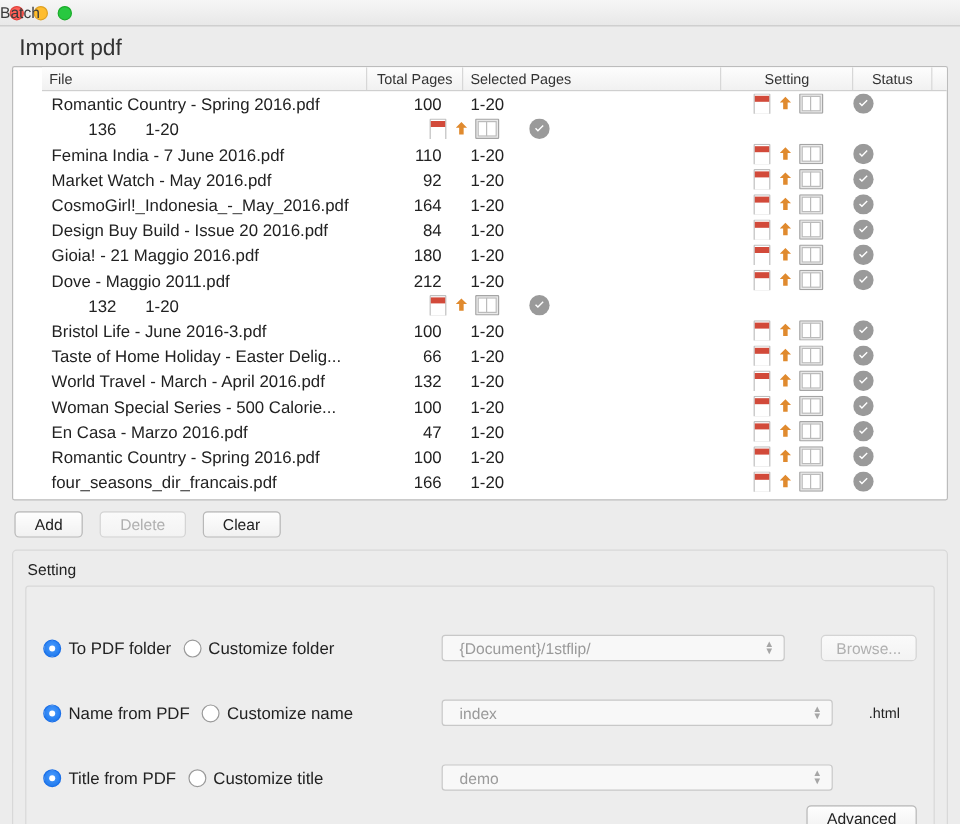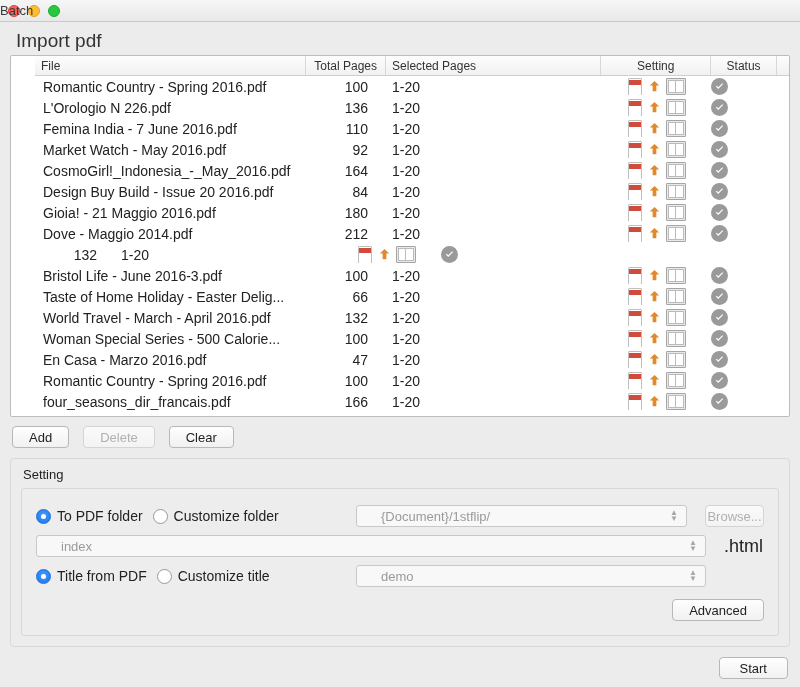--- a/index.html
+++ b/index.html
@@ -140,43 +140,43 @@
     padding: 8px 10px 10px 10px;
   }
   .settings-inner {
     margin-top: 6px;
     border: 1px solid #d8d8d8;
     border-radius: 3px;
     background: #ededed;
     padding: 12px 14px 14px 14px;
   }
   .form-row {
-    display: flex; align-items: center; gap: 10px; height: 30px;
+    display: flex; align-items: center; gap: 22px; height: 30px; margin-top: 24px;
   }
   .opt-group { display: flex; gap: 10px; align-items: center; width: 310px; }
   .opt { display: flex; align-items: center; gap: 6px; font-size: 14px; color: #222; }
   .radio {
     width: 15px; height: 15px; border-radius: 50%; border: 1px solid #9a9a9a; background: #fff;
     display:inline-flex; align-items:center; justify-content:center;
   }
   .radio.checked { border-color: #1a6fe8; background: radial-gradient(circle at 50% 40%, #4a9bff, #1672e8); }
   .radio.checked::after { content: ""; width: 5px; height: 5px; background: #fff; border-radius: 50%; }
 
   .combo {
     flex: 1; height: 22px; border: 1px solid #c8c8c8; background: #f8f8f8; border-radius: 3px;
-    display: flex; align-items: center; padding: 0 24px; color: #9a9a9a; font-size: 13px;
+    display: flex; align-items: center; padding: 0 14px; color: #9a9a9a; font-size: 13px;
     position: relative;
   }
   .combo .chev {
     position: absolute; right: 4px; top: 3px; bottom: 3px; width: 16px;
     display: flex; flex-direction: column; align-items: center; justify-content: center;
     color: #a6a6a6; font-size: 8px; line-height: 6px;
   }
-  .browse-btn { margin-left: 8px; width: 59px; }
-  .suffix { margin-left: 8px; font-size: 18px; color: #222; width: 40px; }
+  .browse-btn { margin-left: 8px; width: 80px; }
+  .suffix { margin-left: 8px; font-size: 12px; color: #222; width: 40px; }
 
   .adv-row { display:flex; justify-content: flex-end; padding-top: 8px; }
   .start-row { display:flex; justify-content: flex-end; padding: 10px 2px 0 2px; }
 
   .scroll-filler { height: 50px; } 
 </style>
 </head>
 <body>
 
 <div class="titlebar">
@@ -219,21 +219,20 @@
           <div class="td col-stat">
             <span class="status-dot">
               <svg viewBox="0 0 16 16">
                 <path fill="#fff" d="M6.2 11.5L2.7 8l1.2-1.2 2.3 2.3 5.8-5.8 1.2 1.2z"></path>
               </svg>
             </span>
           </div>
           <div class="td col-gutter"></div>
         </div>
         <div class="trow">
-          <div class="td col-file">L'Orologio N 226.pdf</div>
           <div class="td col-tp">136</div>
           <div class="td col-sp">1-20</div>
           <div class="td col-set">
             <span class="ico ico-pdf"></span>
             <span class="ico ico-up">
               <svg viewBox="0 0 16 16">
                 <path fill="#e08a2e" d="M8 2l5 5h-3v6H6V7H3z"></path>
               </svg>
             </span>
             <span class="ico ico-tpl"></span>
@@ -351,21 +350,21 @@
           <div class="td col-stat">
             <span class="status-dot">
               <svg viewBox="0 0 16 16">
                 <path fill="#fff" d="M6.2 11.5L2.7 8l1.2-1.2 2.3 2.3 5.8-5.8 1.2 1.2z"></path>
               </svg>
             </span>
           </div>
           <div class="td col-gutter"></div>
         </div>
         <div class="trow">
-          <div class="td col-file">Dove - Maggio 2014.pdf</div>
+          <div class="td col-file">Dove - Maggio 2011.pdf</div>
           <div class="td col-tp">212</div>
           <div class="td col-sp">1-20</div>
           <div class="td col-set">
             <span class="ico ico-pdf"></span>
             <span class="ico ico-up">
               <svg viewBox="0 0 16 16">
                 <path fill="#e08a2e" d="M8 2l5 5h-3v6H6V7H3z"></path>
               </svg>
             </span>
             <span class="ico ico-tpl"></span>
@@ -581,20 +580,30 @@
           </div>
         </div>
         <div class="combo">
           <span>{Document}/1stflip/</span>
           <span class="chev">▲<br>▼</span>
         </div>
         <div class="btn disabled browse-btn">Browse...</div>
       </div>
 
       <div class="form-row">
+        <div class="opt-group">
+          <div class="opt">
+            <span class="radio checked"></span>
+            <span>Name from PDF</span>
+          </div>
+          <div class="opt">
+            <span class="radio"></span>
+            <span>Customize name</span>
+          </div>
+        </div>
         <div class="combo">
           <span>index</span>
           <span class="chev">▲<br>▼</span>
         </div>
         <div class="suffix">.html</div>
       </div>
 
       <div class="form-row">
         <div class="opt-group">
           <div class="opt">

